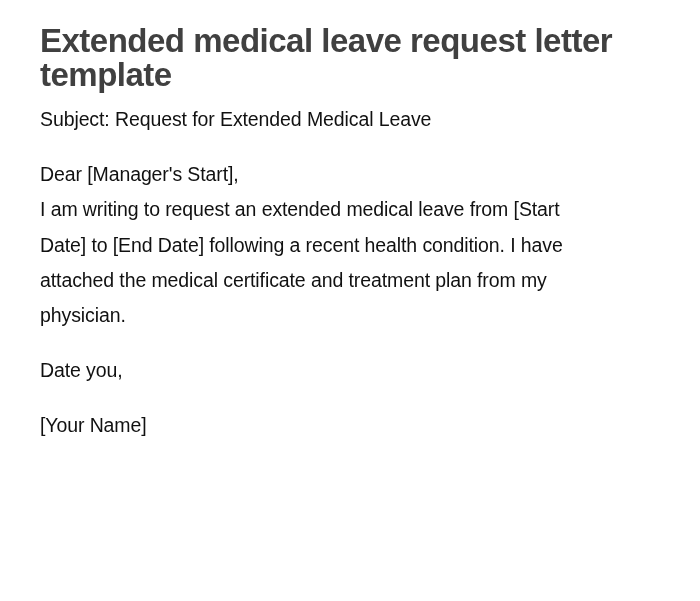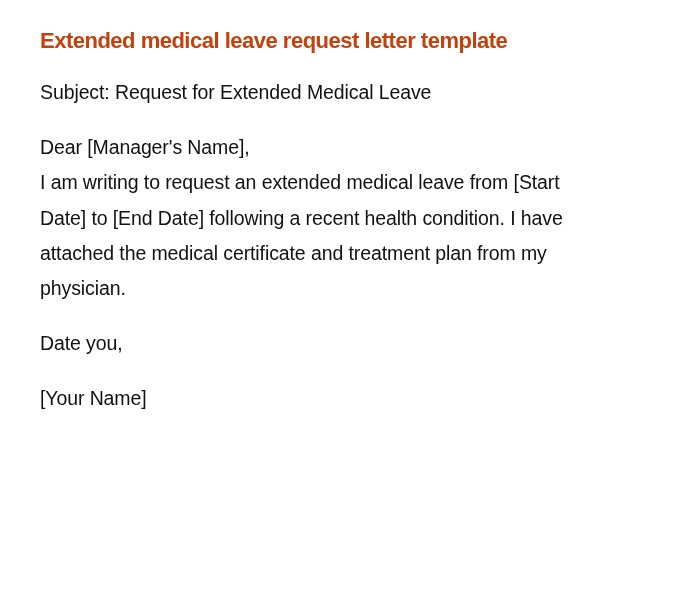--- a/index.html
+++ b/index.html
@@ -15,46 +15,46 @@
       font-family: "Liberation Sans", "DejaVu Sans", sans-serif;
     }
     .page {
       position: relative;
       padding: 24px 40px 0 40px;
       box-sizing: border-box;
       width: 700px;
     }
     .title {
       margin: 0;
-      font-size: 22px;
+      font-size: 33px;
       font-weight: bold;
       letter-spacing: -0.5px;
       line-height: 34px;
-      color: #c2410c;
+      color: #404040;
     }
     .para {
       margin: 0;
       font-size: 19.5px;
       line-height: 35.2px;
       letter-spacing: -0.1px;
       white-space: pre-line;
     }
-    .subject { margin-top: 17px; }
+    .subject { margin-top: 10px; }
     .greeting { margin-top: 20px; }
     .body1 { }
     .body2 { margin-top: 20px; }
     .closing { margin-top: 20px; }
     .signature { margin-top: 20px; }
   </style>
 </head>
 <body>
 
 <div class="page">
   <h1 class="title">Extended medical leave request letter template</h1>
   <p class="para subject">Subject: Request for Extended Medical Leave</p>
-  <p class="para greeting">Dear [Manager's Name],</p>
+  <p class="para greeting">Dear [Manager's Start],</p>
   <p class="para body1">I am writing to request an extended medical leave from [Start
 Date] to [End Date] following a recent health condition. I have
 attached the medical certificate and treatment plan from my
 physician.</p>
   <p class="para closing">Date you,</p>
   <p class="para signature">[Your Name]</p>
 </div>
 
 </body></html>

